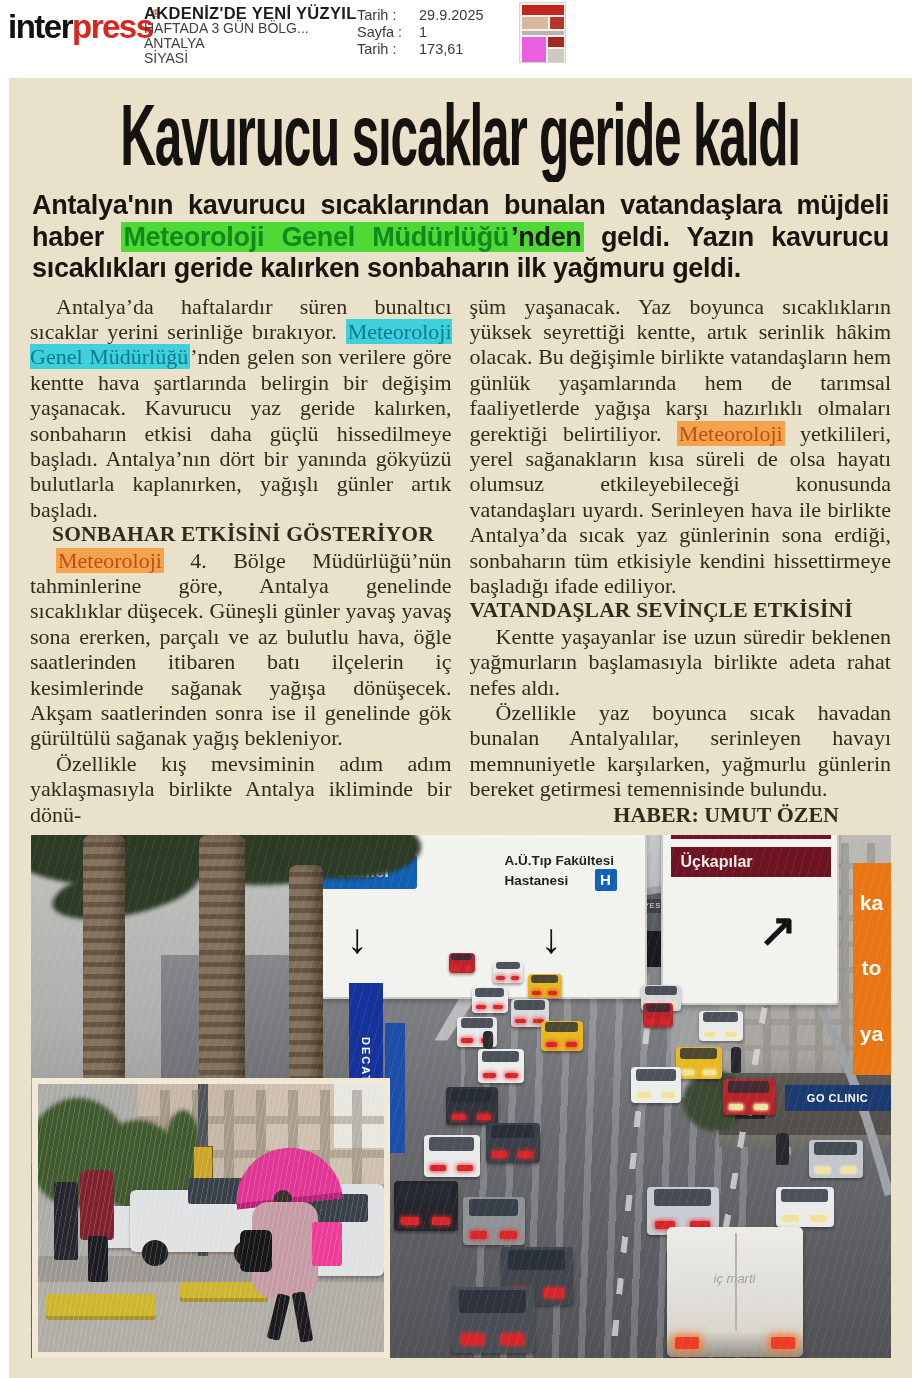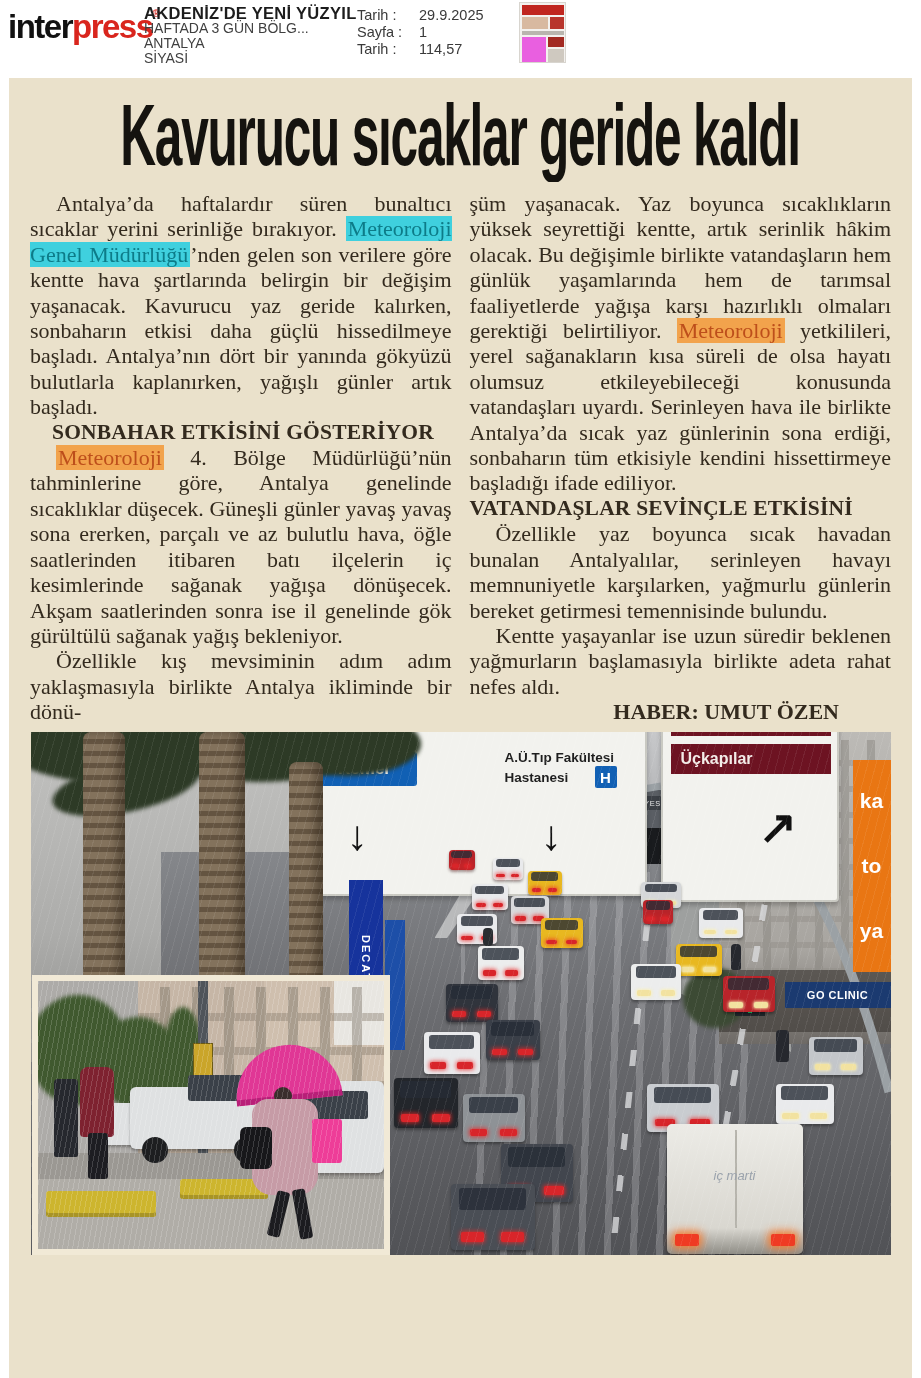--- a/index.html
+++ b/index.html
@@ -190,54 +190,55 @@
     <div class="meta-row">
       <span class="meta-label">Tarih :</span>
       <span class="meta-value">29.9.2025</span>
     </div>
     <div class="meta-row">
       <span class="meta-label">Sayfa :</span>
       <span class="meta-value">1</span>
     </div>
     <div class="meta-row">
       <span class="meta-label">Tarih :</span>
-      <span class="meta-value">114,57</span>
+      <span class="meta-value">173,61</span>
     </div>
   </div>
 
   <div class="thumb">
     <div style="left:2px;top:2px;width:42px;height:10px;background:#c0261f;"></div>
     <div style="left:2px;top:14px;width:26px;height:12px;background:#d8b9a0;"></div>
     <div style="left:30px;top:14px;width:14px;height:12px;background:#b8352c;"></div>
     <div style="left:2px;top:28px;width:42px;height:4px;background:#b9b5ae;"></div>
     <div style="left:2px;top:34px;width:24px;height:25px;background:#e95fe0;"></div>
     <div style="left:28px;top:34px;width:16px;height:10px;background:#a32a22;"></div>
     <div style="left:28px;top:46px;width:16px;height:13px;background:#cfc9c0;"></div>
   </div>
 </div>
 
 <div class="article">
 
   <div class="headline-wrap">
     <div class="headline">Kavurucu sıcaklar geride kaldı</div>
   </div>
 
+  <div class="lede"><span>Antalya'nın kavurucu sıcaklarından bunalan vatandaşlara müjdeli haber </span><span class="hl-green">Meteoroloji Genel Müdürlüğü</span><span class="hl-green2">’nden</span><span> geldi. Yazın kavurucu sıcaklıkları geride kalırken sonbaharın ilk yağmuru geldi.</span></div>
 
   <div class="columns">
     <div class="col">
       <p><span>Antalya’da haftalardır süren bunaltıcı sıcaklar yerini serinliğe bırakıyor. </span><span class="hl-cyan">Meteoroloji Genel Müdürlüğü</span><span>’nden gelen son verilere göre kentte hava şartlarında belirgin bir değişim yaşanacak. Kavurucu yaz geride kalırken, sonbaharın etkisi daha güçlü hissedilmeye başladı. Antalya’nın dört bir yanında gökyüzü bulutlarla kaplanırken, yağışlı günler artık başladı.</span></p>
       <h3>SONBAHAR ETKİSİNİ GÖSTERİYOR</h3>
       <p><span class="hl-orange">Meteoroloji</span><span> 4. Bölge Müdürlüğü’nün tahminlerine göre, Antalya genelinde sıcaklıklar düşecek. Güneşli günler yavaş yavaş sona ererken, parçalı ve az bulutlu hava, öğle saatlerinden itibaren batı ilçelerin iç kesimlerinde sağanak yağışa dönüşecek. Akşam saatlerinden sonra ise il genelinde gök gürültülü sağanak yağış bekleniyor.</span></p>
       <p>Özellikle kış mevsiminin adım adım yaklaşmasıyla birlikte Antalya ikliminde bir dönü-</p>
     </div>
     <div class="col">
       <p class="noindent"><span>şüm yaşanacak. Yaz boyunca sıcaklıkların yüksek seyrettiği kentte, artık serinlik hâkim olacak. Bu değişimle birlikte vatandaşların hem günlük yaşamlarında hem de tarımsal faaliyetlerde yağışa karşı hazırlıklı olmaları gerektiği belirtiliyor. </span><span class="hl-orange">Meteoroloji</span><span> yetkilileri, yerel sağanakların kısa süreli de olsa hayatı olumsuz etkileyebileceği konusunda vatandaşları uyardı. Serinleyen hava ile birlikte Antalya’da sıcak yaz günlerinin sona erdiği, sonbaharın tüm etkisiyle kendini hissettirmeye başladığı ifade ediliyor.</span></p>
       <h3 style="text-indent:0">VATANDAŞLAR SEVİNÇLE ETKİSİNİ</h3>
+      <p>Kentte yaşayanlar ise uzun süredir beklenen yağmurların başlamasıyla birlikte adeta rahat nefes aldı.</p>
       <p>Özellikle yaz boyunca sıcak havadan bunalan Antalyalılar, serinleyen havayı memnuniyetle karşılarken, yağmurlu günlerin bereket getirmesi temennisinde bulundu.</p>
-      <p>Kentte yaşayanlar ise uzun süredir beklenen yağmurların başlamasıyla birlikte adeta rahat nefes aldı.</p>
       <p class="byline">HABER: UMUT ÖZEN</p>
     </div>
   </div>
 
   <div class="photo-main">
     <div class="abs pm-bldg-left"></div>
     <div class="abs pm-road"></div>
     <div class="abs pm-road-shine"></div>
     <div class="abs pm-sidewalk"></div>
     <div class="abs pm-bldg-right"></div>

